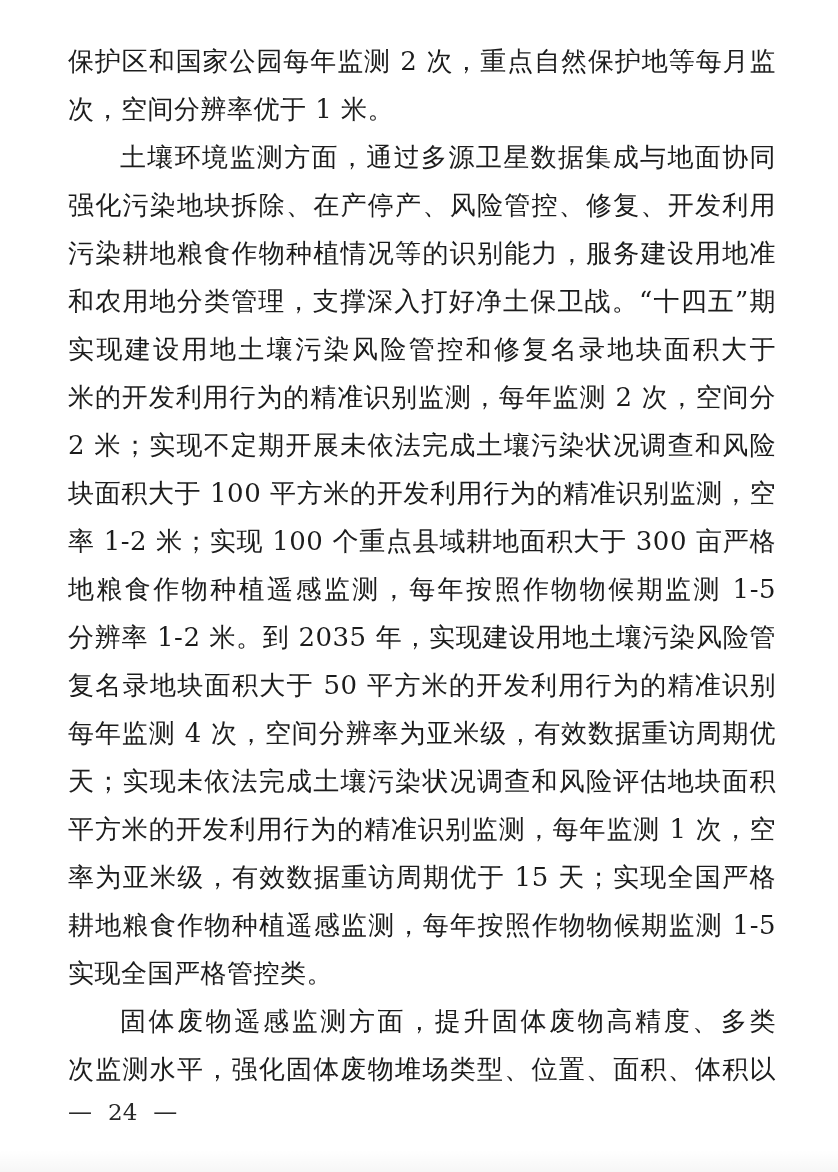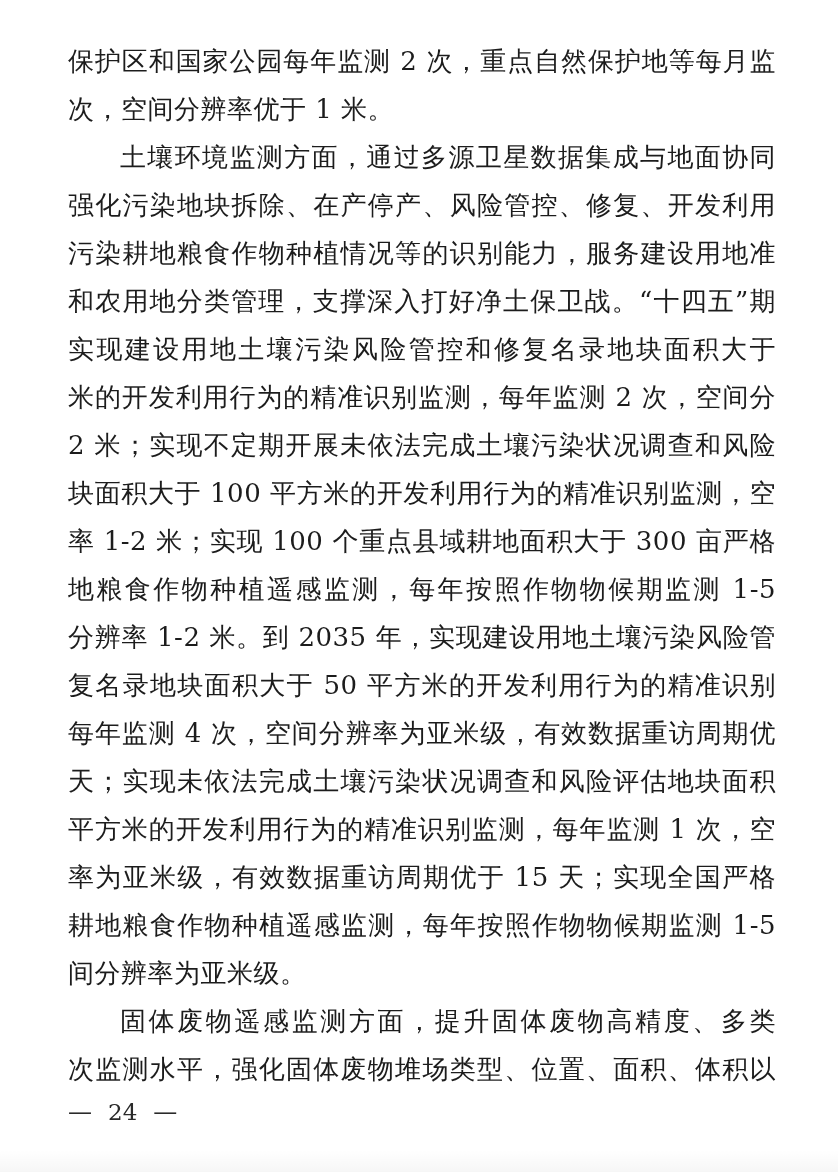--- a/index.html
+++ b/index.html
@@ -88,21 +88,21 @@
       <div class="line justified">块面积大于 100 平方米的开发利用行为的精准识别监测，空间分辨</div>
       <div class="line justified">率 1-2 米；实现 100 个重点县域耕地面积大于 300 亩严格管控类耕</div>
       <div class="line justified">地粮食作物种植遥感监测，每年按照作物物候期监测 1-5 次，空间</div>
       <div class="line justified">分辨率 1-2 米。到 2035 年，实现建设用地土壤污染风险管控和修</div>
       <div class="line justified">复名录地块面积大于 50 平方米的开发利用行为的精准识别监测，</div>
       <div class="line justified">每年监测 4 次，空间分辨率为亚米级，有效数据重访周期优于 15</div>
       <div class="line justified">天；实现未依法完成土壤污染状况调查和风险评估地块面积大于 50</div>
       <div class="line justified">平方米的开发利用行为的精准识别监测，每年监测 1 次，空间分辨</div>
       <div class="line justified">率为亚米级，有效数据重访周期优于 15 天；实现全国严格管控类</div>
       <div class="line justified">耕地粮食作物种植遥感监测，每年按照作物物候期监测 1-5 次，空</div>
-      <div class="line last">间分辨率为亚米级。</div>
+      <div class="line last">实现全国严格管控类。</div>
       <div class="line indent justified">固体废物遥感监测方面，提升固体废物高精度、多类型、高频</div>
       <div class="line justified">次监测水平，强化固体废物堆场类型、位置、面积、体积以及尾矿</div>
     </div>
 
   <div class="footer">
     <span class="dash">—</span>
     <span class="num">24</span>
     <span class="dash">—</span>
   </div>
 

